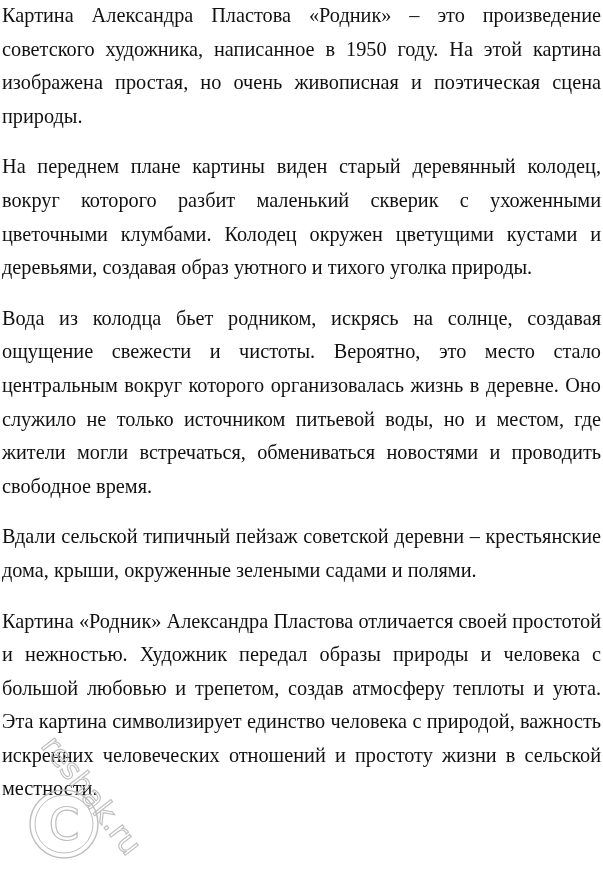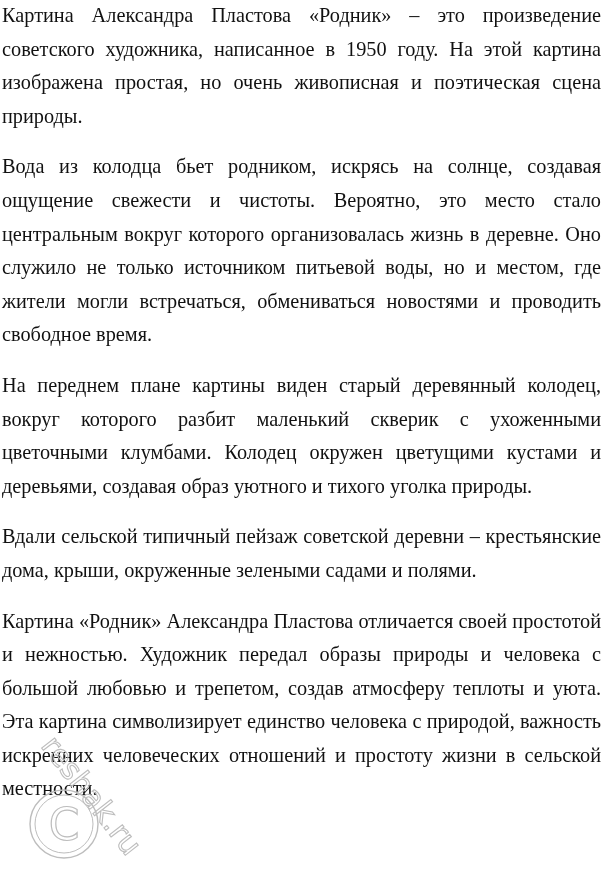--- a/index.html
+++ b/index.html
@@ -35,22 +35,22 @@
       width: 150px;
       height: 160px;
       pointer-events: none;
     }
   </style>
 </head>
 <body>
 
 <div class="doc">
   <p>Картина Александра Пластова «Родник» – это произведение советского художника, написанное в 1950 году. На этой картина изображена простая, но очень живописная и поэтическая сцена природы.</p>
+  <p>На переднем плане картины виден старый деревянный колодец, вокруг которого разбит маленький скверик с ухоженными цветочными клумбами. Колодец окружен цветущими кустами и деревьями, создавая образ уютного и тихого уголка природы.</p>
   <p>Вода из колодца бьет родником, искрясь на солнце, создавая ощущение свежести и чистоты. Вероятно, это место стало центральным вокруг которого организовалась жизнь в деревне. Оно служило не только источником питьевой воды, но и местом, где жители могли встречаться, обмениваться новостями и проводить свободное время.</p>
-  <p>На переднем плане картины виден старый деревянный колодец, вокруг которого разбит маленький скверик с ухоженными цветочными клумбами. Колодец окружен цветущими кустами и деревьями, создавая образ уютного и тихого уголка природы.</p>
   <p>Вдали сельской типичный пейзаж советской деревни – крестьянские дома, крыши, окруженные зелеными садами и полями.</p>
   <p>Картина «Родник» Александра Пластова отличается своей простотой и нежностью. Художник передал образы природы и человека с большой любовью и трепетом, создав атмосферу теплоты и уюта. Эта картина символизирует единство человека с природой, важность искренних человеческих отношений и простоту жизни в сельской местности.</p>
 </div>
 
 <div class="watermark">
   <svg width="150" height="160" viewBox="0 0 150 160">
     <circle cx="42" cy="108" r="34" fill="none" stroke="#bdbdbd" stroke-width="1.4"></circle>
     <circle cx="42" cy="108" r="29" fill="none" stroke="#bdbdbd" stroke-width="1"></circle>
     <text x="42" y="124" text-anchor="middle" font-family="'DejaVu Sans', sans-serif" font-size="44" fill="none" stroke="#bdbdbd" stroke-width="1.2">C</text>
     <text x="0" y="0" transform="translate(18,30) rotate(52)" font-family="'DejaVu Sans', sans-serif" font-size="30" fill="none" stroke="#bdbdbd" stroke-width="1.1">reshak.ru</text>

